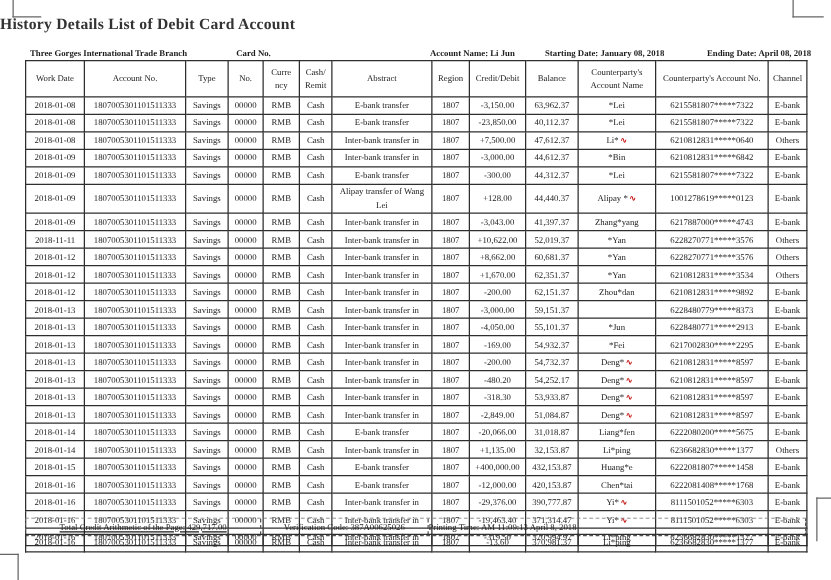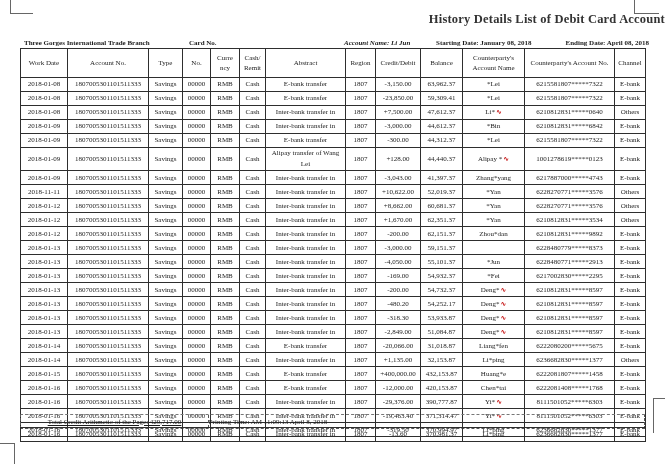--- a/index.html
+++ b/index.html
@@ -1,24 +1,24 @@
 <!DOCTYPE html>
 <html><head>
 <meta charset="utf-8">
 <style>
   html,body{margin:0;padding:0;background:#fff;}
   .page{position:relative;width:665px;height:464px;background:#ffffff;overflow:hidden;
         font-family:"Liberation Serif", serif;color:#1c1c1c;}
-  .doc-title{position:absolute;top:12px;left:0;width:665px;text-align:right;
+  .doc-title{position:absolute;top:12px;left:0;width:665px;text-align:left;
         font-size:12.5px;font-weight:bold;color:#333;margin:0;letter-spacing:.2px;}
   .info-row{position:absolute;top:39px;left:4px;width:665px;height:10px;font-size:7px;font-weight:bold;}
   .info-row span{position:absolute;white-space:nowrap;}
   .info-branch{left:20px;}
   .info-card{left:185px;}
-  .info-account{left:340px;font-style:italic;}
+  .info-account{left:340px;}
   .info-start{left:432px;}
   .info-end{right:20px;margin-left:28px;}
   table.grid{position:absolute;left:20px;border-collapse:collapse;table-layout:fixed;width:625px;
         font-size:7px;}
   table.main{top:48px;}
   table.grid th, table.grid td{border:1px solid #2e2e2e;padding:0 1px;text-align:center;
         overflow:hidden;line-height:1.45;}
   table.grid th{font-weight:normal;height:28px;word-wrap:break-word;}
   table.grid td{height:13px;white-space:nowrap;}
   table.grid td.wrap{white-space:normal;word-wrap:break-word;line-height:1.6;}
@@ -109,21 +109,21 @@
         <tr>
           <td>2018-01-08</td>
           <td>1807005301101511333</td>
           <td>Savings</td>
           <td>00000</td>
           <td>RMB</td>
           <td>Cash</td>
           <td>E-bank transfer</td>
           <td>1807</td>
           <td>-23,850.00</td>
-          <td>59,309.41</td>
+          <td>40,112.37</td>
           <td><span>*Lei</span></td>
           <td>6215581807*****7322</td>
           <td>E-bank</td>
         </tr>
         <tr>
           <td>2018-01-08</td>
           <td>1807005301101511333</td>
           <td>Savings</td>
           <td>00000</td>
           <td>RMB</td>
@@ -464,20 +464,21 @@
           <td>370,994.97</td>
           <td><span>Li*ping</span></td>
           <td>6236682830*****1377</td>
           <td>E-bank</td>
         </tr>
       </tbody>
   </table>
 
   <div class="totals-row">
     <div class="tcell t2">Total Credit Arithmetic of the Page: 429,717.00</div>
+    <div class="tcell t3">Verification Code: 387A00625026</div>
     <div class="tcell t4">Printing Time: AM 11:09:13 April 8, 2018</div>
   </div>
 
   <table class="grid extra">
     <colgroup>
       <col style="width:47px">
         <col style="width:81px">
         <col style="width:34px">
         <col style="width:28px">
       <col style="width:29px">

